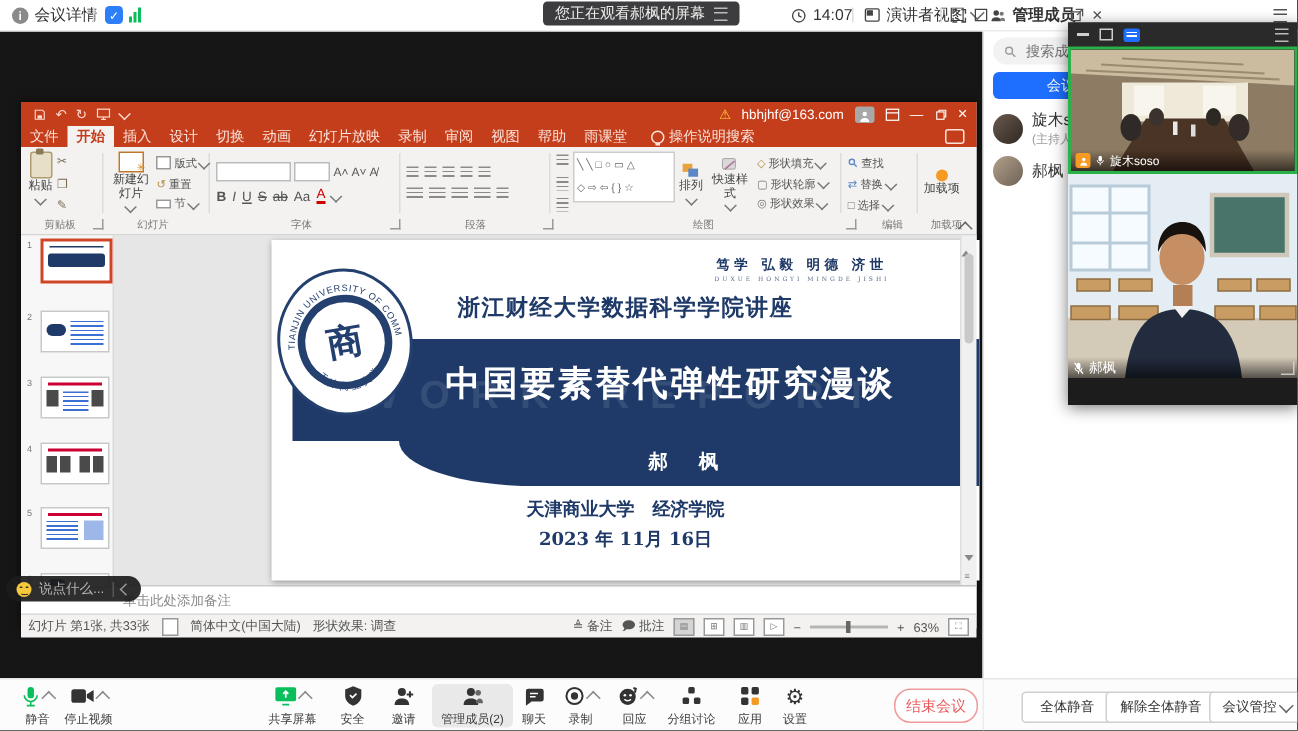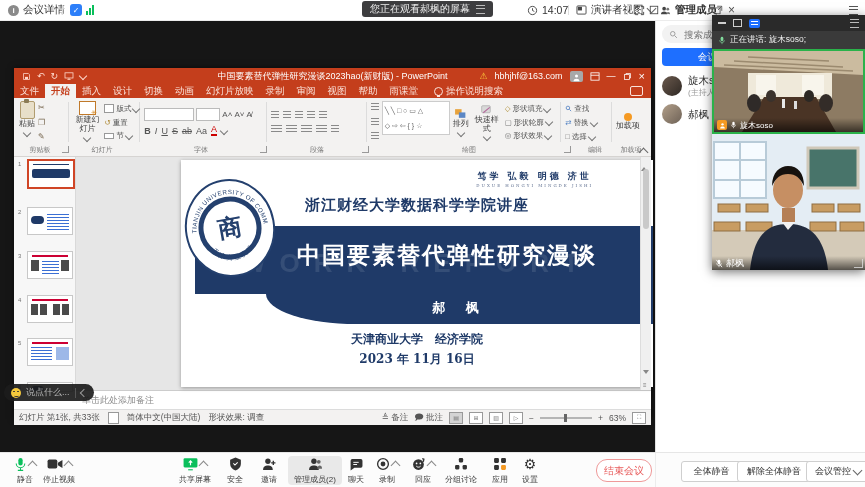--- a/index.html
+++ b/index.html
@@ -242,21 +242,20 @@
             <rect x="8" y="13" width="8" height="6" fill="#ffd9cd"></rect>
           </svg>
         <span>↶</span>
         <span>↻</span>
         <svg width="10" height="8" viewBox="0 0 24 20">
             <rect x="2" y="2" width="20" height="13" fill="none" stroke="#ffd9cd" stroke-width="2"></rect>
             <path d="M12 15v4M8 19h8" stroke="#ffd9cd" stroke-width="2"></path>
           </svg>
         <span class="cdown" style="border-color:#ffd9cd"></span>
       </div>
-      <div class="ppt-tt">中国要素替代弹性研究漫谈2023hao(新财版) - PowerPoint</div>
       <div class="ttr">
         <span class="warn">⚠</span>
         <span>hbhjhf@163.com</span>
         <span class="avbox">
           <svg width="9" height="9" viewBox="0 0 24 24">
               <circle cx="12" cy="8" r="4" fill="#fff"></circle>
               <path d="M4 22c0-5 4-7 8-7s8 2 8 7" fill="#fff"></path>
             </svg>
         </span>
         <svg width="10" height="9" viewBox="0 0 24 22">
@@ -592,27 +591,20 @@
 
   <div class="vidwin">
     <div class="vw-head">
       <span class="vw-min"></span>
       <span class="vw-sq"></span>
       <span class="vw-grid">
           <i></i>
         </span>
       <span style="margin-left:auto" class="hamb"></span>
     </div>
-    <div class="vw-speak">
-      <svg width="8" height="9" viewBox="0 0 24 26">
-          <rect x="8" y="2" width="8" height="13" rx="4" fill="#7fd79a"></rect>
-          <path d="M5 12a7 7 0 0 0 14 0M12 19v5" stroke="#7fd79a" stroke-width="2" fill="none"></path>
-        </svg>
-      <span>正在讲话: 旋木soso;</span>
-    </div>
     <div class="v1">
       <svg width="149" height="81" viewBox="0 0 149 81" preserveAspectRatio="none">
         <rect width="149" height="81" fill="#8d7b63"></rect>
         <polygon points="0,0 149,0 149,24 0,16" fill="#cbbb9f"></polygon>
         <path d="M10,14 L139,20 M20,10 L129,16 M34,6 L115,10" stroke="#9b8a6f" stroke-width="1.5" fill="none"></path>
         <rect x="34" y="22" width="84" height="26" fill="#efe9da"></rect>
         <rect x="42" y="24" width="20" height="20" fill="#f8f5ec"></rect>
         <rect x="88" y="24" width="22" height="20" fill="#f8f5ec"></rect>
         <polygon points="28,81 122,81 102,46 50,46" fill="#4a3425"></polygon>
         <ellipse cx="40" cy="52" rx="7" ry="9" fill="#2f2a28"></ellipse>

